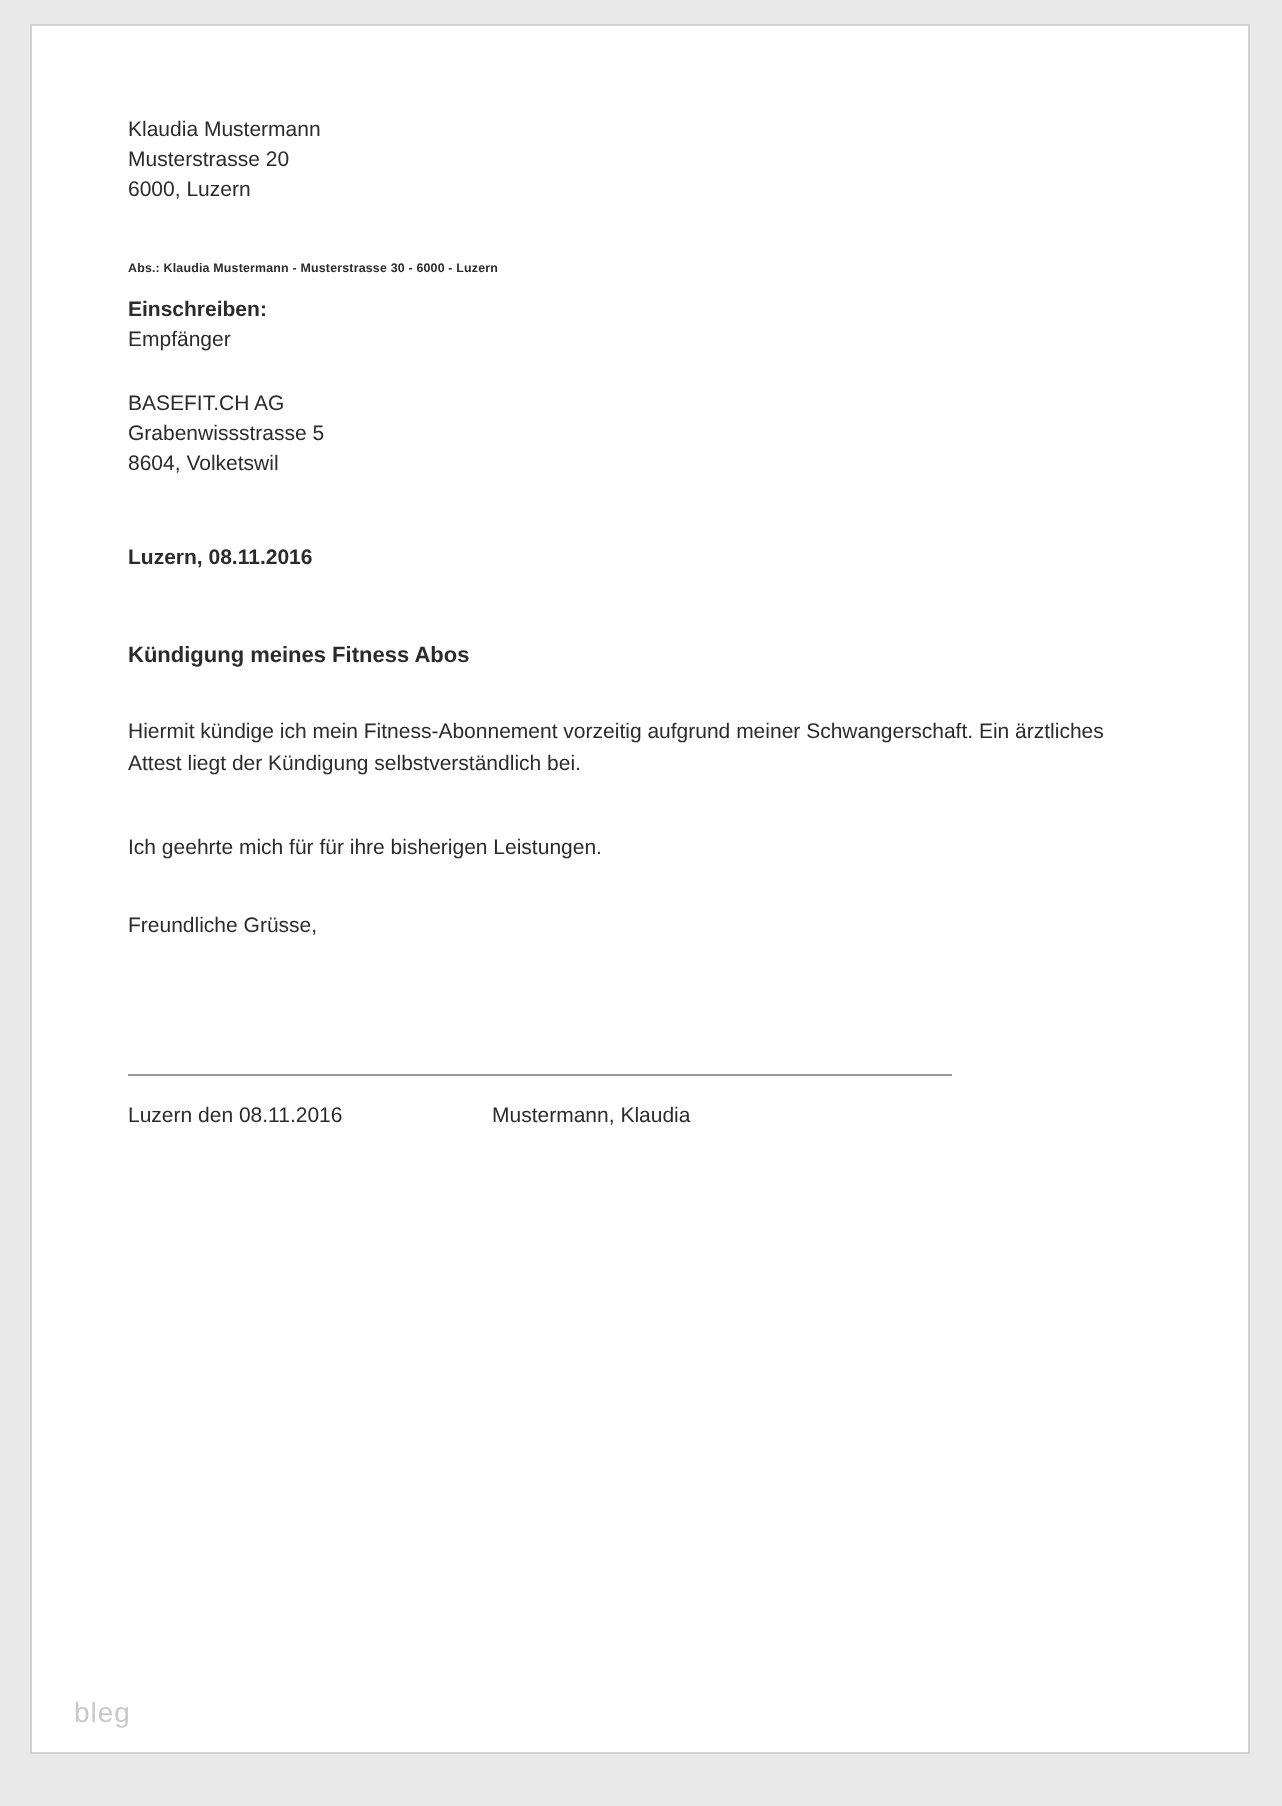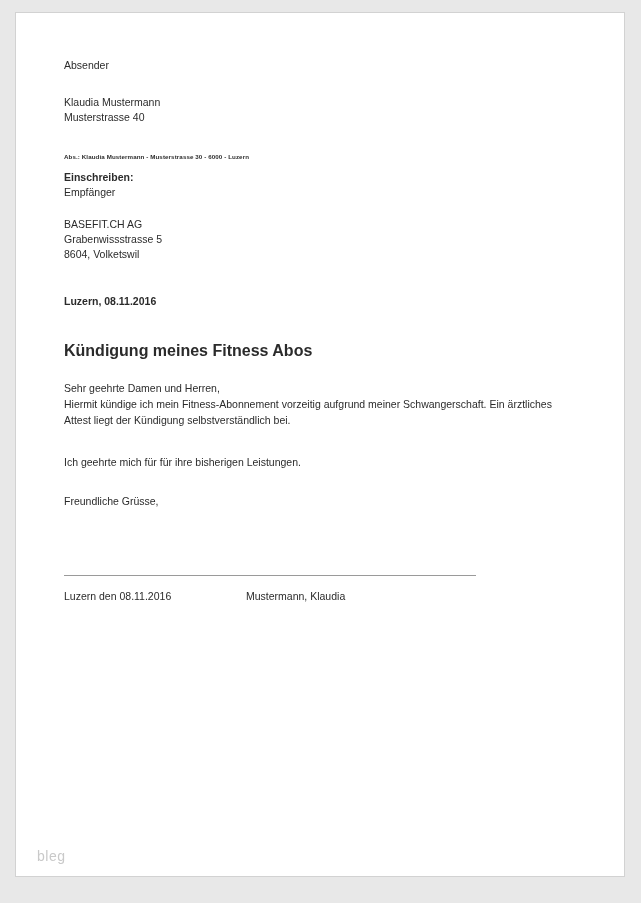--- a/index.html
+++ b/index.html
@@ -69,21 +69,21 @@
   }
   .place-date {
     margin-top: 32px;
     text-align: left;
     font-size: 10.5px;
     padding-right: 2px;
     font-weight: bold;
   }
   .subject {
     margin-top: 34px;
-    font-size: 16px;
+    font-size: 11px;
     font-weight: bold;
   }
   .body-1 {
     margin-top: 22px;
     font-size: 10.5px;
     line-height: 16px;
   }
   .body-2 {
     margin-top: 26px;
     font-size: 10.5px;
@@ -116,44 +116,43 @@
     color: #c9c9c9;
     letter-spacing: 0.5px;
   }
 </style>
 </head>
 <body>
 
 <div class="page">
   <div class="letter">
 
-    <div class="sender-label">Absender</div>
 
     <div class="sender-addr block">
       <div>Klaudia Mustermann</div>
-      <div>Musterstrasse 40</div>
+      <div>Musterstrasse 20</div>
+      <div>6000, Luzern</div>
     </div>
 
     <div class="return-line">Abs.: Klaudia Mustermann - Musterstrasse 30 - 6000 - Luzern</div>
 
     <div class="recipient-head">Einschreiben:</div>
     <div class="recipient-sub">Empfänger</div>
 
     <div class="recipient-addr">
       <div>BASEFIT.CH AG</div>
       <div>Grabenwissstrasse 5</div>
       <div>8604, Volketswil</div>
     </div>
 
     <div class="place-date">Luzern, 08.11.2016</div>
 
     <div class="subject">Kündigung meines Fitness Abos</div>
 
     <div class="body-1">
-      <div>Sehr geehrte Damen und Herren,</div>
       <div>Hiermit kündige ich mein Fitness-Abonnement vorzeitig aufgrund meiner Schwangerschaft. Ein ärztliches</div>
       <div>Attest liegt der Kündigung selbstverständlich bei.</div>
     </div>
 
     <div class="body-2">Ich geehrte mich für für ihre bisherigen Leistungen.</div>
 
     <div class="body-3">Freundliche Grüsse,</div>
 
     <div class="sig-line"></div>
 

